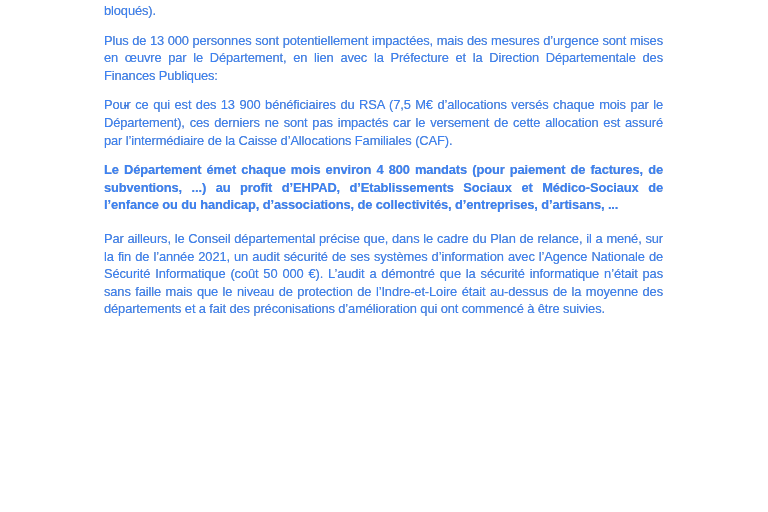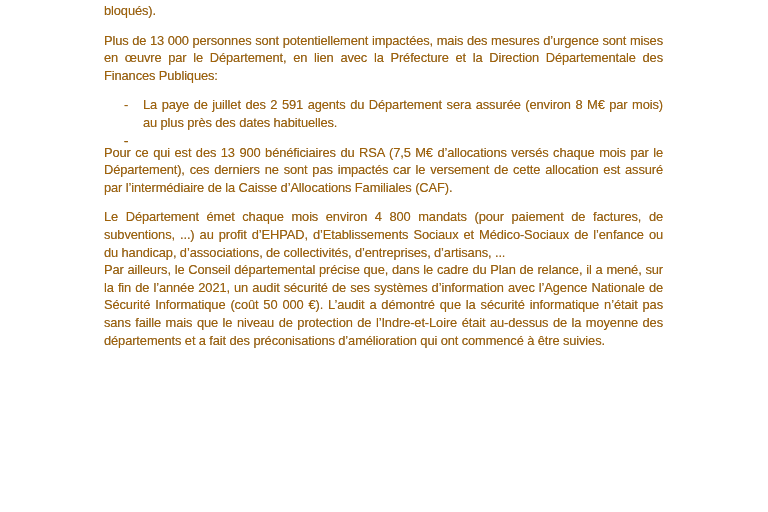--- a/index.html
+++ b/index.html
@@ -7,21 +7,21 @@
     padding: 0;
     background: #ffffff;
   }
   .page {
     position: relative;
     width: 768px;
     height: 428px;
     background: #ffffff;
     overflow: hidden;
     font-family: "Liberation Sans", sans-serif;
-    color: #a16207;
+    color: #3b82f6;
   }
   .content {
     position: absolute;
     top: 2px;
     left: 104px;
     width: 559px;
     font-size: 12.9px;
     line-height: 17.6px;
     letter-spacing: -0.12px;
     text-align: justify;
@@ -42,41 +42,41 @@
     position: relative;
     padding-left: 39px;
     text-align: justify;
   }
   ul.bullets li .marker {
     position: absolute;
     left: 20px;
     top: 0;
   }
   .group p.joined {
-    margin-bottom: 0;
+    margin-bottom: 16px;
+    font-weight: bold;
   }
   .content p.last {
     margin-bottom: 6px;
   }
 </style>
 </head>
 <body>
 
 <div class="page">
   <div class="content">
 
     <p>bloqués).</p>
 
 
     <p class="tight">Plus de 13 000 personnes sont potentiellement impactées, mais des mesures d’urgence sont mises en œuvre par le Département, en lien avec la Préfecture et la Direction Départementale des Finances Publiques:</p>
 
     <ul class="bullets">
       <li>
         <span class="marker">-</span>
-        <span>La paye de juillet des 2 591 agents du Département sera assurée (environ 8 M€ par mois) au plus près des dates habituelles.</span>
       </li>
       <li>
         <span class="marker">-</span>
       </li>
       <li>
         <span class="marker">-</span>
       </li>
     </ul>
 
     <p>Pour ce qui est des 13 900 bénéficiaires du RSA (7,5 M€ d’allocations versés chaque mois par le Département), ces derniers ne sont pas impactés car le versement de cette allocation est assuré par l’intermédiaire de la Caisse d’Allocations Familiales (CAF).</p>

